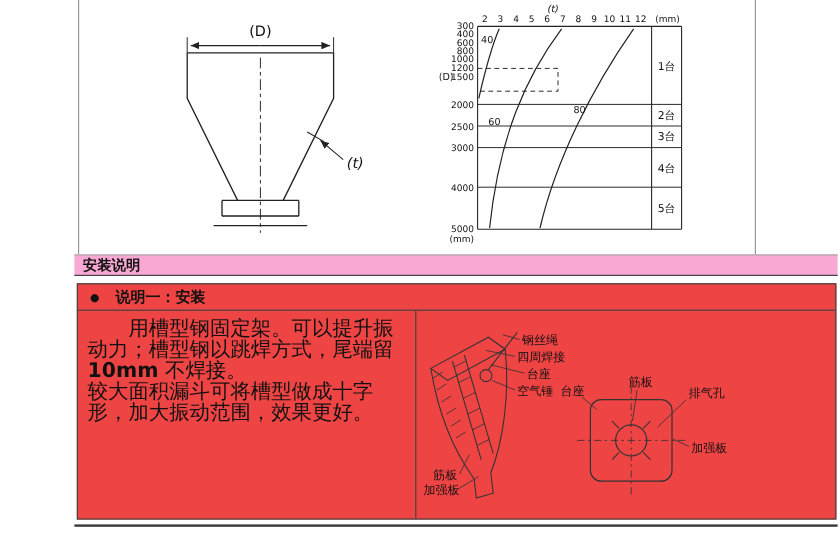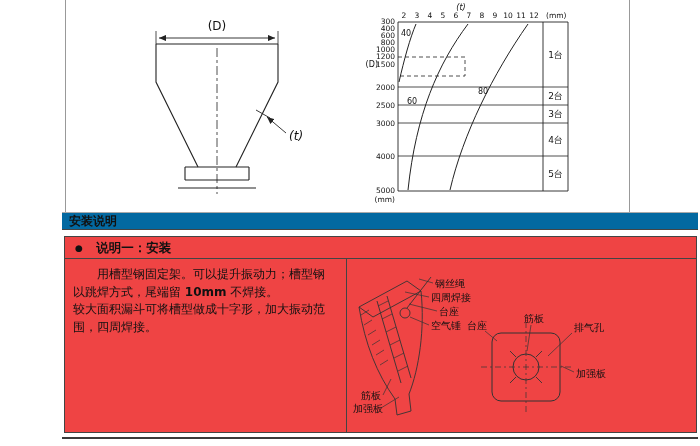--- a/index.html
+++ b/index.html
@@ -18,40 +18,40 @@
     background:#fff;
   }
   .hopper-svg { position:absolute; left:15px; top:2px; }
   .chart-svg  { position:absolute; left:300px; top:2px; }
 
   svg text { fill:#111; stroke:none; }
 
   
   .section-bar {
     position:absolute; left:62px; top:212px; width:636px; height:18px;
-    background:#0369a1;
+    background:#f9a8d4;
     border-top:1px solid #aaa; border-bottom:1px solid #444;
     font-size:12px; font-weight:bold; line-height:16px;
     padding-left:7px;
   }
 
   
   .note-box {
     position:absolute; left:64px; top:236px; width:633px; height:197px;
     border:1px solid #444; background:#ef4444;
   }
   .note-header {
     height:22px; line-height:21px; border-bottom:1px solid #444;
     font-size:12.5px; font-weight:bold; padding-left:10px;
   }
   .note-header .bullet { font-size:9px; vertical-align:1px; margin-right:9px; }
   .note-body { display:flex; height:173px; }
   .text-col {
     width:281px; padding:7px 10px 0 8px;
-    font-size:12px; line-height:17.5px;
+    font-size:17px; line-height:17.5px;
   }
   .text-col p { margin:0; }
   .text-col p.indent { text-indent:2em; }
   .diagram-col { flex:1; border-left:1px solid #444; position:relative;font-family:Liberation Serif, serif; }
   .install-svg { position:absolute; left:0; top:0; }
 
   
   .bottom-rule { position:absolute; left:62px; top:437px; width:636px; height:2px; background:#3a3a3a; }
 </style>
 </head>
@@ -158,21 +158,21 @@
 
   <div class="note-box">
     <div class="note-header">
       <span class="bullet">●</span>
       <span>说明一：安装</span>
     </div>
     <div class="note-body">
 
       <div class="text-col">
         <p class="indent"><span>用槽型钢固定架。可以提升振动力；槽型钢以跳焊方式，尾端留 </span><b>10mm</b><span> 不焊接。</span></p>
-        <p>较大面积漏斗可将槽型做成十字形，加大振动范围，四周焊接。</p>
+        <p>较大面积漏斗可将槽型做成十字形，加大振动范围，效果更好。</p>
       </div>
 
       <div class="diagram-col">
         <svg class="install-svg" width="350" height="172" viewBox="0 0 350 172">
 
           <g stroke="#333" fill="none" stroke-width="0.9">
             <path d="M12,48 L60,22 L74,32 L26,58 Z"></path>
             <path d="M12,48 C18,85 30,115 48,140"></path>
             <path d="M74,32 C78,70 72,110 62,135"></path>
             <path d="M48,140 L50,156 L64,152 L62,135"></path>

